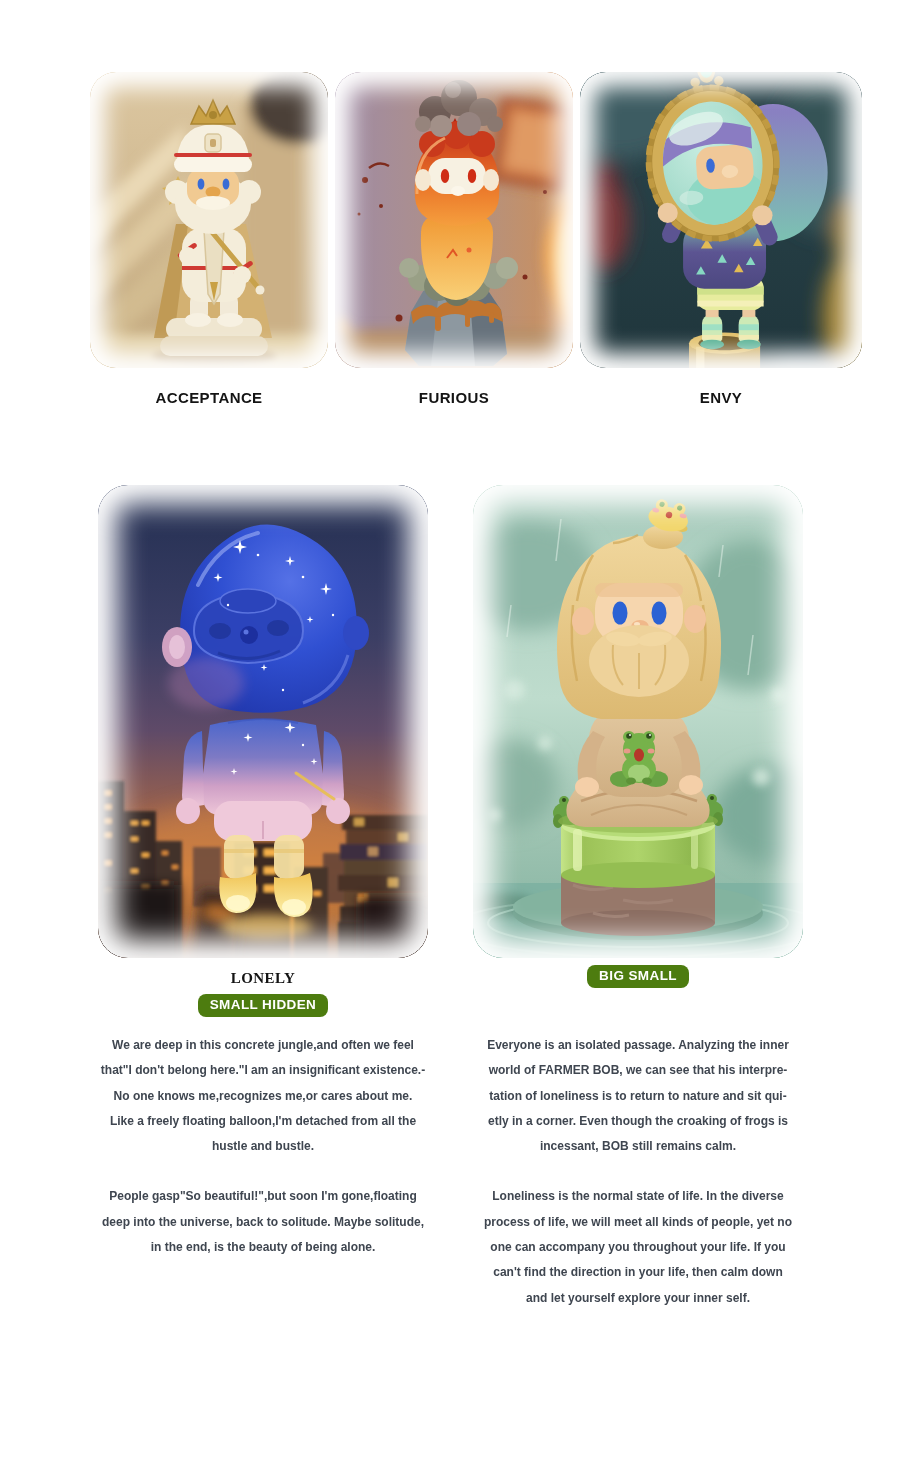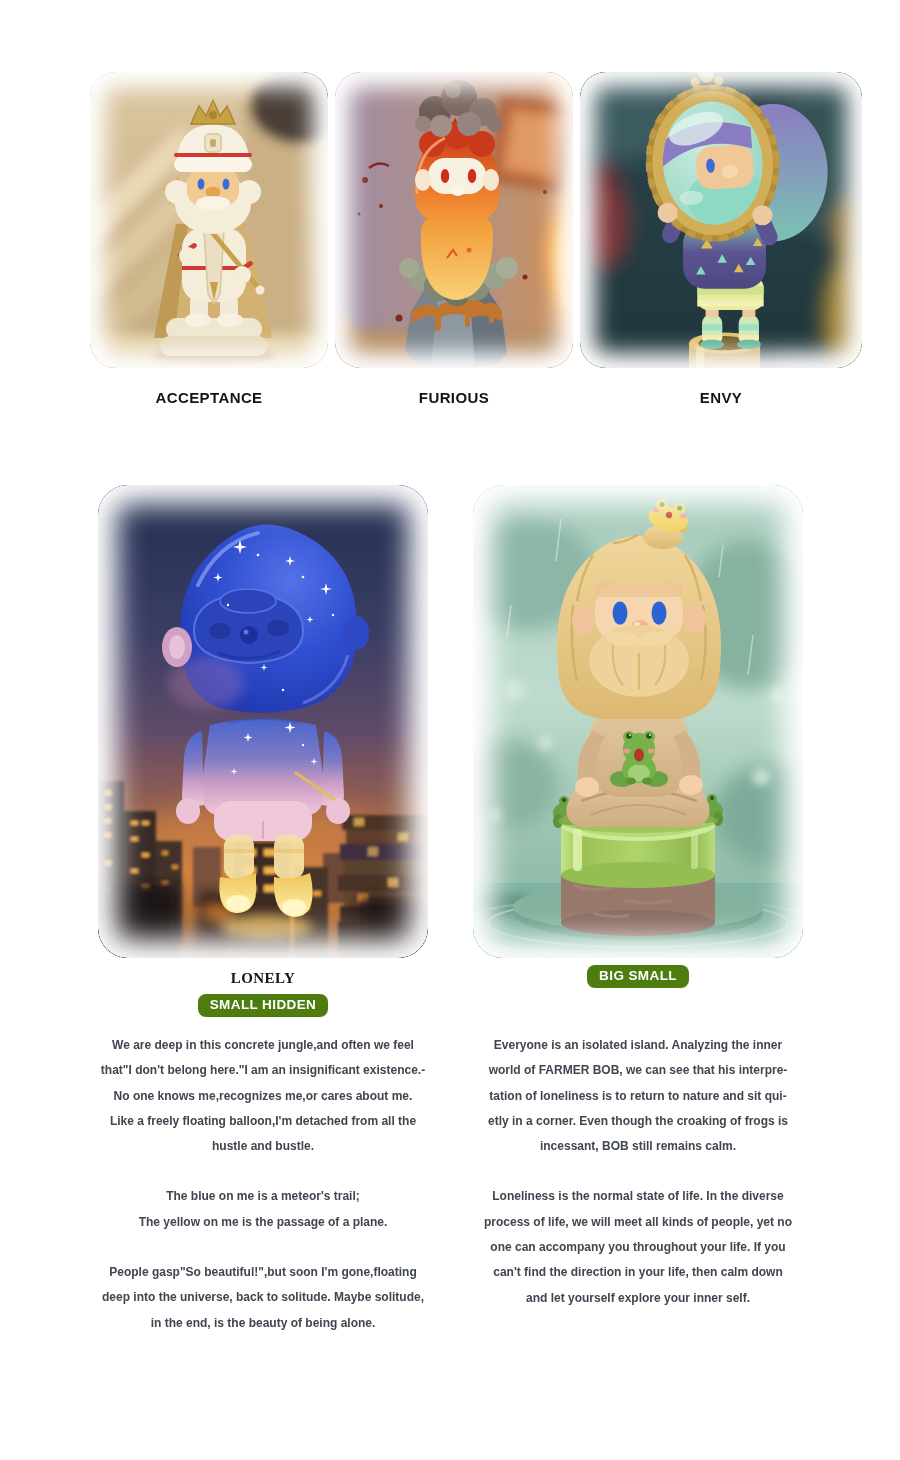--- a/index.html
+++ b/index.html
@@ -618,29 +618,27 @@
       <span class="badge">BIG SMALL</span>
     </div>
   </div>
 
   <div class="story story-left">
     <p class="para">We are deep in this concrete jungle,and often we feel
 that"I don't belong here."I am an insignificant existence.-
 No one knows me,recognizes me,or cares about me.
 Like a freely floating balloon,I'm detached from all the
 hustle and bustle.</p>
-    <p class="para">The blue on me is a meteor's trail;
-The yellow on me is the passage of a plane.</p>
     <p class="para">People gasp"So beautiful!",but soon I'm gone,floating
 deep into the universe, back to solitude. Maybe solitude,
 in the end, is the beauty of being alone.</p>
   </div>
 
   <div class="story story-right">
-    <p class="para">Everyone is an isolated island. Analyzing the inner
+    <p class="para">Everyone is an isolated passage. Analyzing the inner
 world of FARMER BOB, we can see that his interpre-
 tation of loneliness is to return to nature and sit qui-
 etly in a corner. Even though the croaking of frogs is
 incessant, BOB still remains calm.</p>
     <p class="para">Loneliness is the normal state of life. In the diverse
 process of life, we will meet all kinds of people, yet no
 one can accompany you throughout your life. If you
 can't find the direction in your life, then calm down
 and let yourself explore your inner self.</p>
   </div>

